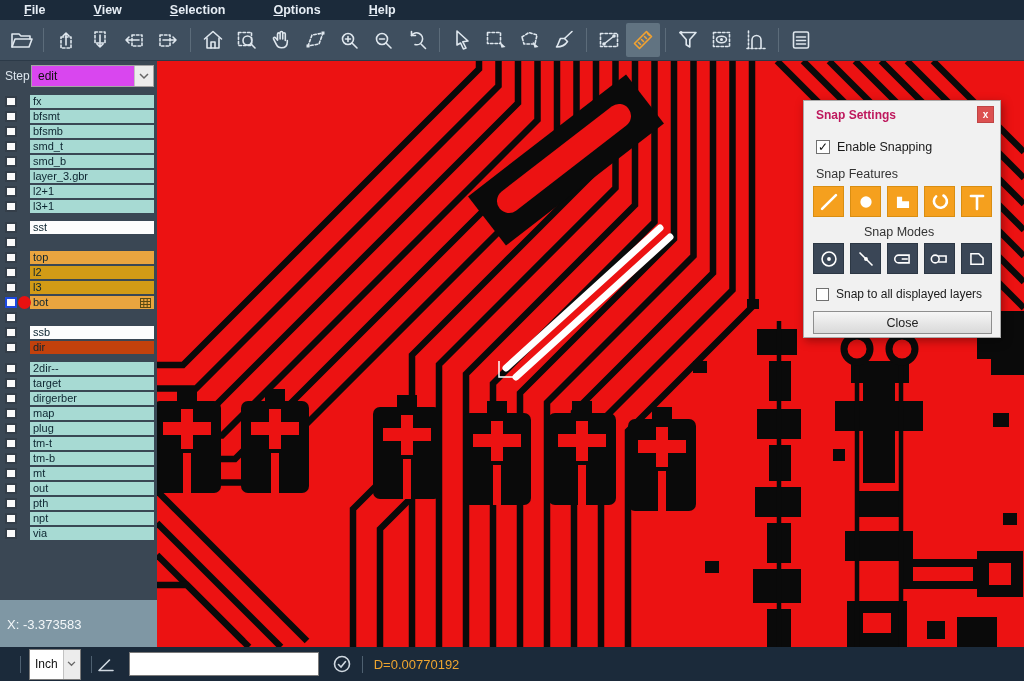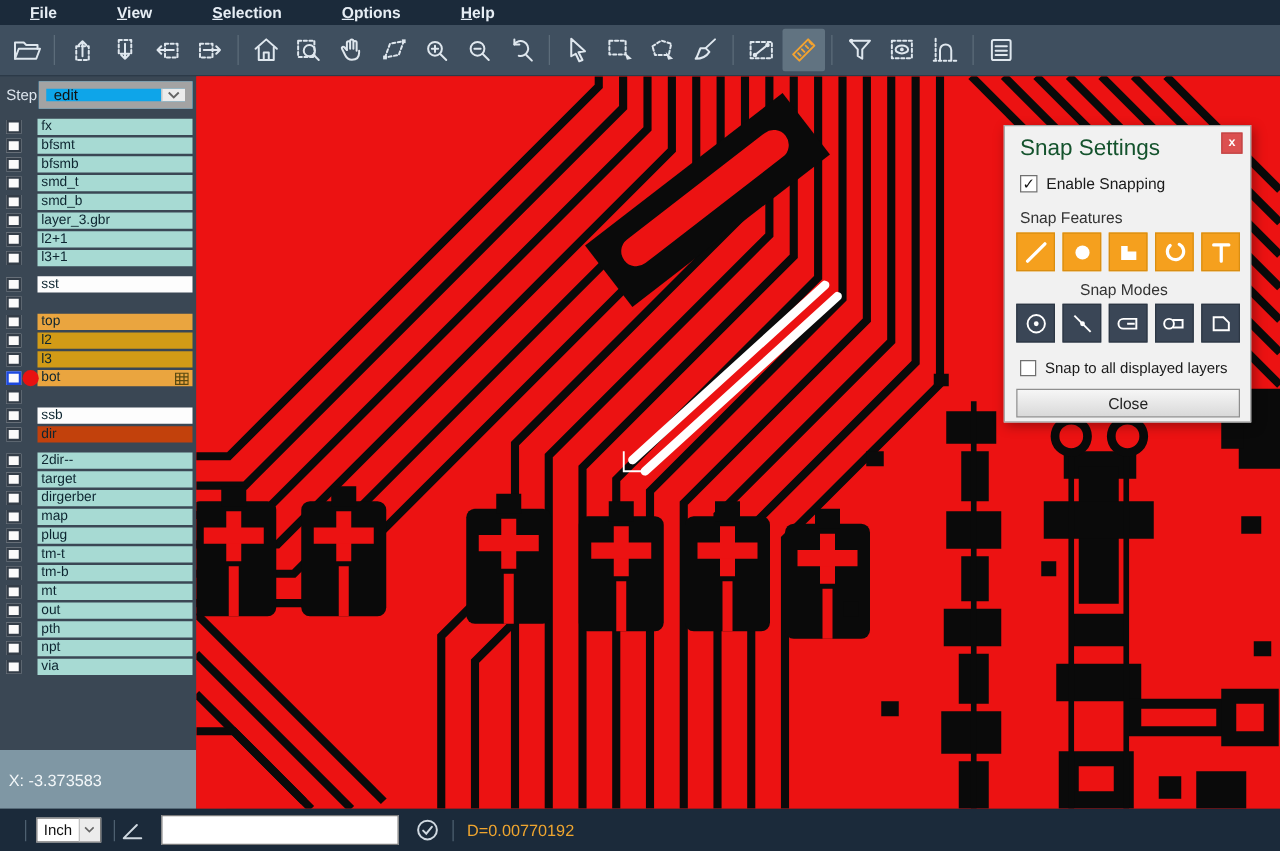--- a/index.html
+++ b/index.html
@@ -17,22 +17,22 @@
   .toolbar{position:absolute;left:0;top:20px;width:1024px;height:41px;background:#3F4F5F;
            display:flex;align-items:center;padding-left:4px;border-bottom:1px solid #2C3A48;}
   .tbtn{width:34px;height:34px;display:flex;align-items:center;justify-content:center;border-radius:2px;}
   .tbtn.active{background:#617381;}
   .tsep{width:1px;height:24px;background:#5C6C7A;margin:0 5px;}
 
   
   .sidebar{position:absolute;left:0;top:61px;width:181px;height:586px;background:#3A4754;}
   .stepbar{position:absolute;left:0;top:0;width:157px;height:30px;}
   .step-label{position:absolute;left:5px;top:8px;color:#DCE5ED;font-size:12px;}
-  .step-select{position:absolute;left:31px;top:4px;width:123px;height:22px;background:#0ea5e9;
-               border:6px solid #a3a3a3;display:flex;align-items:center;}
+  .step-select{position:absolute;left:31px;top:4px;width:123px;height:22px;background:#d946ef;
+               border:1px solid #a3a3a3;display:flex;align-items:center;}
   .step-select .val{flex:1;font-size:12px;color:#111;padding-left:6px;}
   .step-select .chev{width:19px;height:100%;border-left:1px solid #C2C2C2;background:#ECECEC;
                      display:flex;align-items:center;justify-content:center;}
   .layers{position:absolute;left:0;top:34px;width:157px;}
   .lrow{position:relative;height:13px;margin-bottom:2px;display:flex;align-items:stretch;}
   .cbcell{width:21px;display:flex;align-items:center;justify-content:center;}
   .lcb{width:12px;height:11px;background:#FBFBFB;border:2px solid #343E49;}
   .lcb.sel{border-color:#1C49E0;}
   .ldot{position:absolute;left:18px;top:0;width:13px;height:13px;border-radius:50%;background:#E81111;z-index:2;}
   .gut{width:9px;}
@@ -44,39 +44,39 @@
   .lgap{height:6px;}
   .xy{position:absolute;left:0;top:539px;width:157px;height:47px;background:#7F97A4;color:#F3F7F9;
       font-size:13px;padding:15px 0 0 7px;line-height:19px;}
 
   
   .canvas{position:absolute;left:157px;top:61px;width:867px;height:586px;background:#EC1212;overflow:hidden;}
 
   
   .dialog{position:absolute;left:803px;top:100px;width:198px;height:238px;background:#F1F1F1;
           border:1px solid #A9A9A9;box-shadow:2px 3px 9px rgba(0,0,0,.35);}
-  .dlg-title{position:absolute;left:12px;top:7px;font-size:18px;color:#14532d;}
+  .dlg-title{position:absolute;left:12px;top:7px;font-size:12px;color:#be185d;font-weight:bold;}
   .dlg-x{position:absolute;right:6px;top:5px;width:17px;height:17px;background:#DC5050;border:1px solid #C04444;
          color:#fff;font-size:10px;font-weight:bold;display:flex;align-items:center;justify-content:center;}
   .dlg-check{position:absolute;display:flex;align-items:center;font-size:12.5px;color:#1A1A1A;}
   .cb{width:14px;height:14px;background:#fff;border:1px solid #707070;margin-right:7px;
       display:flex;align-items:center;justify-content:center;font-size:12px;color:#111;}
   .cb.on::before{content:"\2713";}
   .dlg-sec{position:absolute;left:12px;font-size:12.5px;color:#333;}
   .btnrow{position:absolute;left:9px;display:flex;gap:6px;}
   .fbtn{width:31px;height:31px;background:#F5A01E;border:1px solid #D98E12;display:flex;align-items:center;justify-content:center;}
   .mbtn{width:31px;height:31px;background:#3A4656;border:1px solid #2C3744;display:flex;align-items:center;justify-content:center;}
   .dlg-closebtn{position:absolute;left:9px;top:210px;width:179px;height:23px;
         background:linear-gradient(#F6F6F6,#D9D9D9);border:1px solid #8E8E8E;font-size:12.5px;color:#222;}
 
   
   .bottombar{position:absolute;left:0;top:647px;width:1024px;height:34px;background:#1B2A3A;
              display:flex;align-items:center;}
   .bsep{width:1px;height:17px;background:#4E6070;}
-  .unit-select{display:flex;height:20px;background:#fff;border:1px solid #7A7A7A;align-items:center;margin:0 10px 0 8px;}
+  .unit-select{display:flex;height:31px;background:#fff;border:1px solid #7A7A7A;align-items:center;margin:0 10px 0 8px;}
   .unit-select .val{font-size:12px;color:#111;padding:0 5px;}
   .unit-select .chev{width:17px;height:100%;border-left:1px solid #C2C2C2;background:#ECECEC;
                      display:flex;align-items:center;justify-content:center;}
   .cmd-input{width:190px;height:24px;border:1px solid #7A7A7A;background:#fff;margin:0 9px;font-size:12px;padding:0 5px;}
   .dtext{color:#EFA52F;font-size:13px;margin-left:11px;}
   .icon-slot{display:flex;align-items:center;justify-content:center;margin:0 4px;}
 </style>
 </head>
 <body>
 

